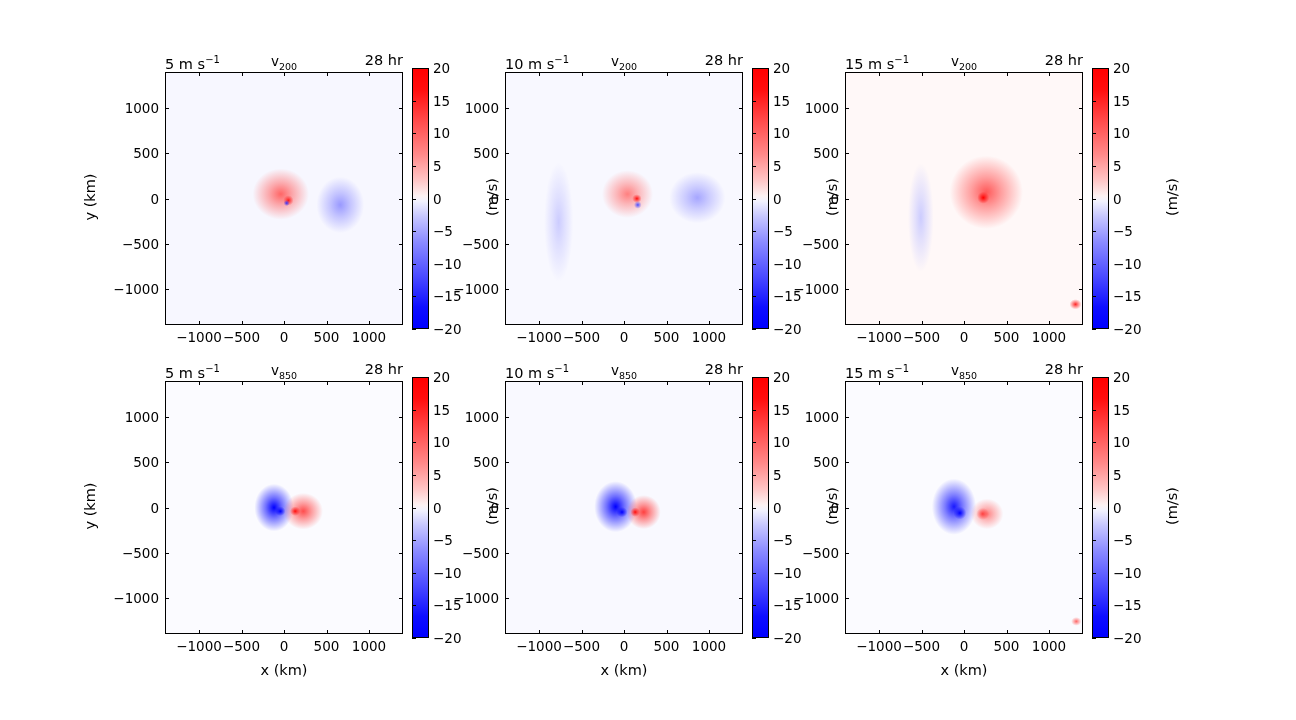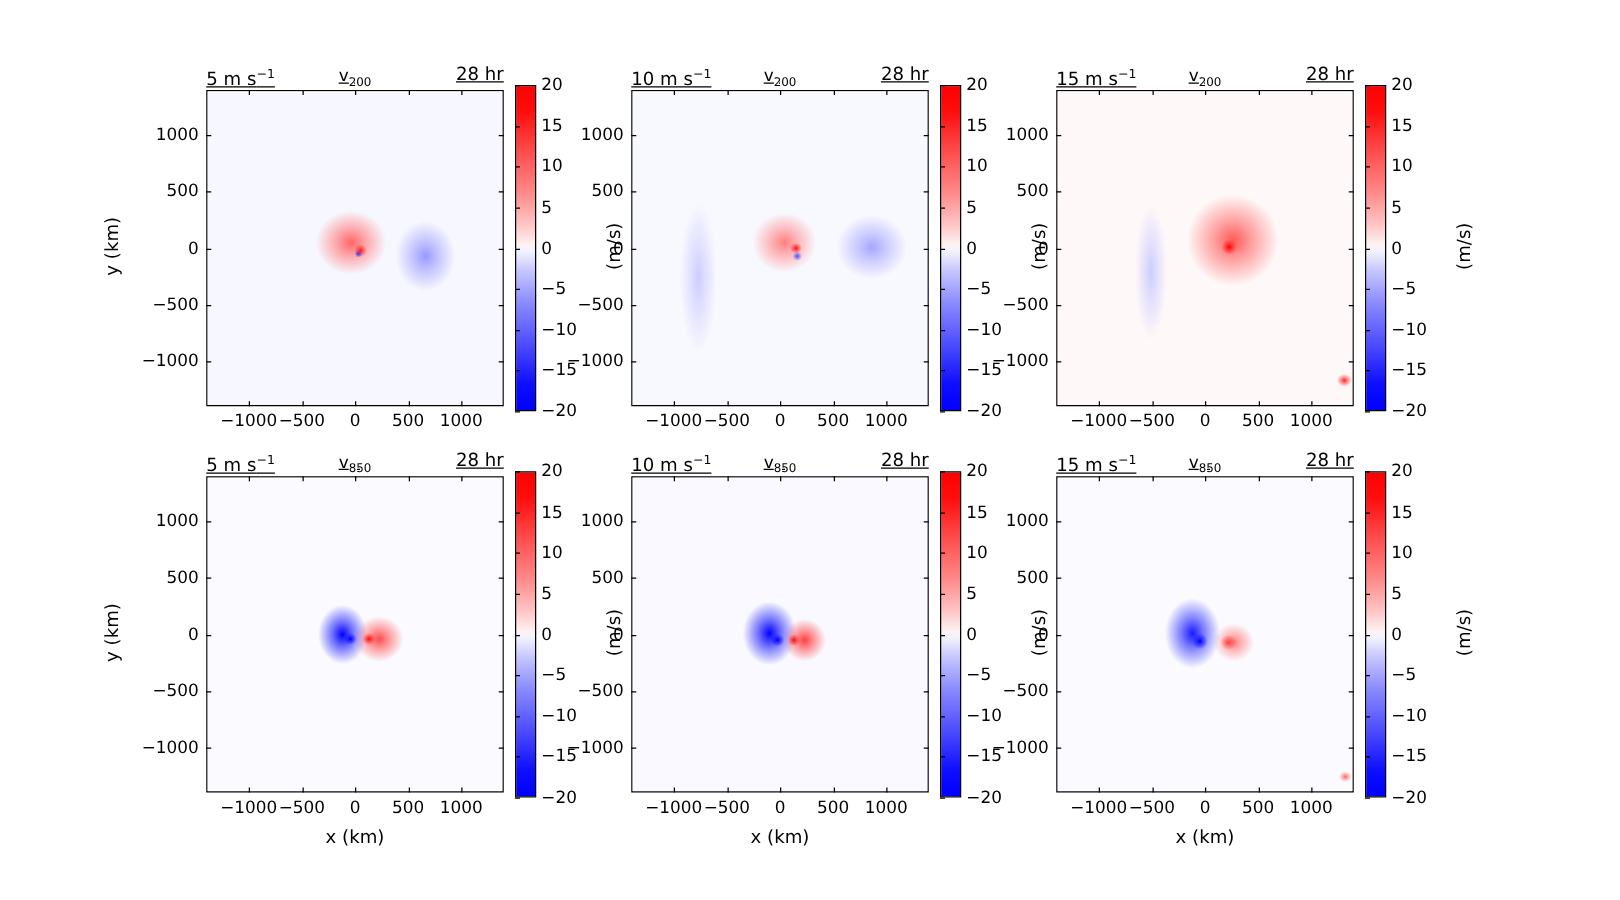--- a/index.html
+++ b/index.html
@@ -9,21 +9,21 @@
 
   .panel-group{position:absolute;}
 
   
   .axes{position:absolute;border:1px solid #000;box-sizing:border-box;
         overflow:hidden;background:#fbfcff;}
   .field{position:absolute;left:0;top:0;width:100%;height:100%;}
 
   
   .title-row{position:absolute;height:18px;line-height:18px;
-             font-size:14.5px;white-space:nowrap;text-decoration:underline;}
+             font-size:14.5px;white-space:nowrap;}
   .t-left{left:0;}
   .t-center{left:50%;transform:translateX(-50%);font-size:13.5px;}
   .t-right{right:0;}
   .sup{font-size:10px;vertical-align:super;}
   .sub{font-size:9.5px;vertical-align:sub;}
 
   
   .ytick{position:absolute;right:0;font-size:13.5px;white-space:nowrap;
          transform:translateY(-50%);text-align:right;}
   .xtick{position:absolute;top:0;font-size:13.5px;white-space:nowrap;

